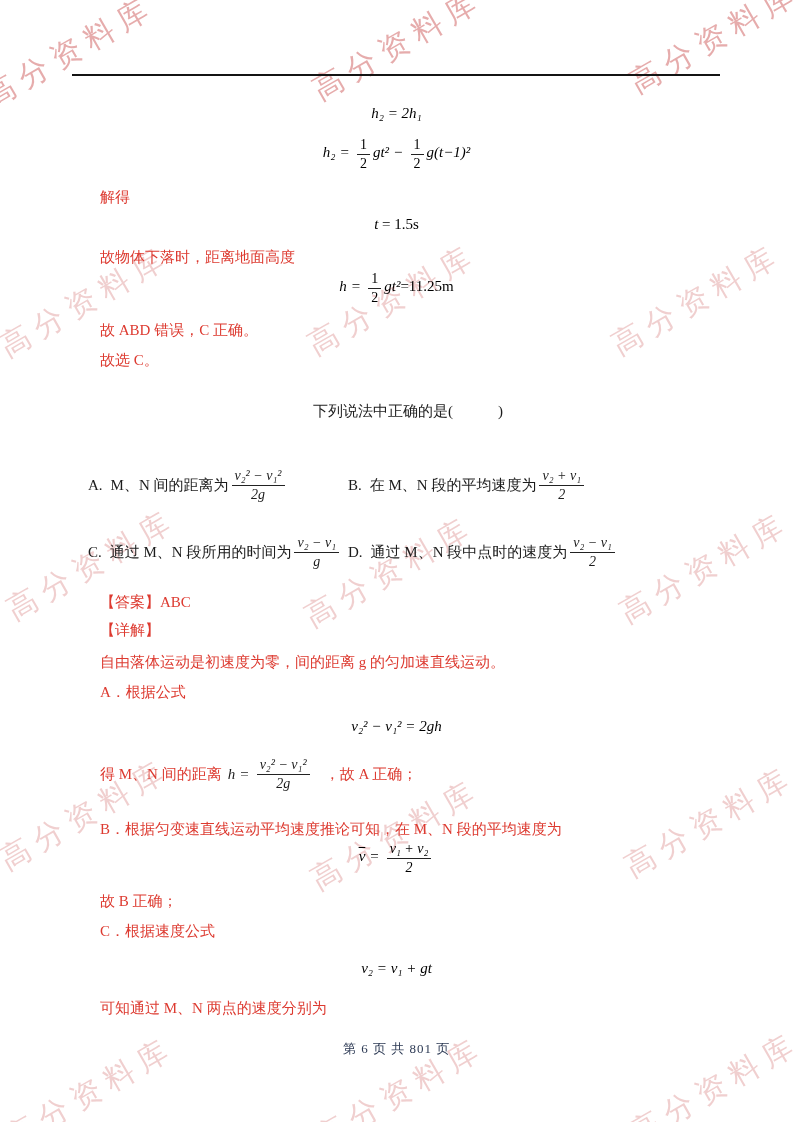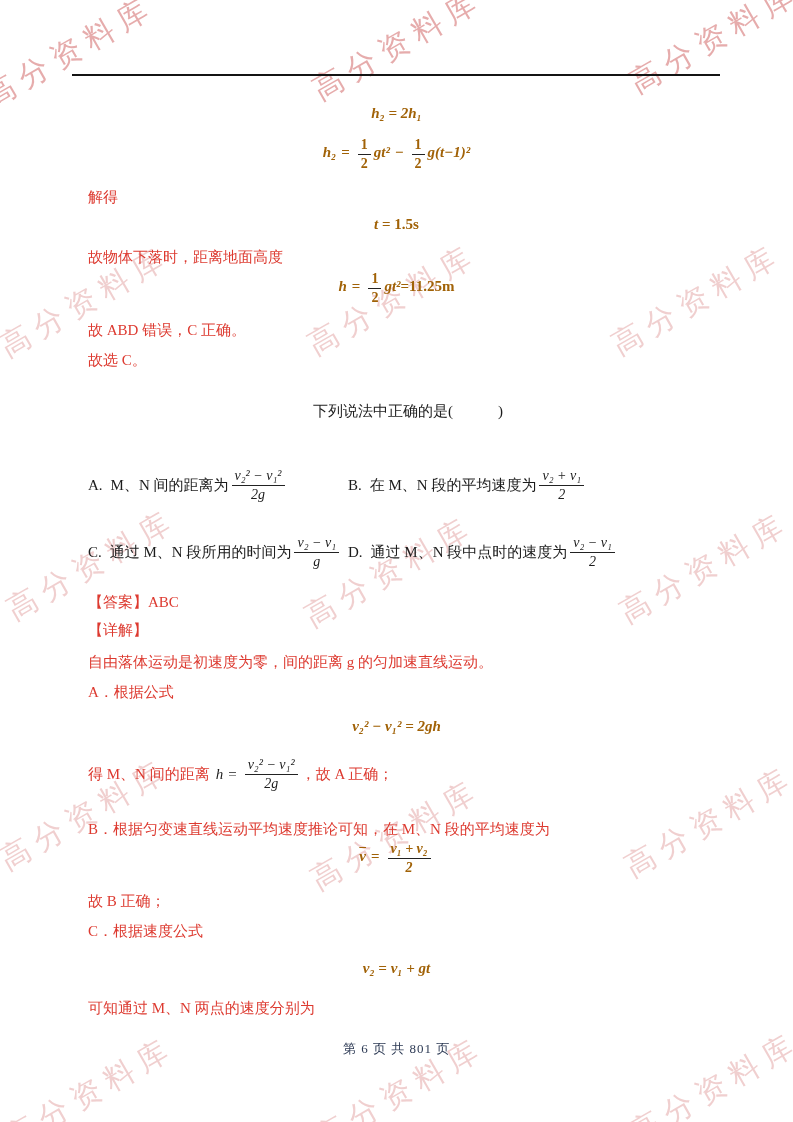--- a/index.html
+++ b/index.html
@@ -11,23 +11,23 @@
   .wm-layer{position:absolute;inset:0;z-index:0;pointer-events:none;}
   .wm{
     position:absolute;white-space:nowrap;font-size:30px;letter-spacing:8px;
     color:rgba(205,95,95,0.30);transform:translate(-50%,-50%) rotate(-30deg);
     font-family:"Liberation Serif","DejaVu Serif",serif;
   }
   .wm.strong{color:rgba(205,90,90,0.50);}
   
   .content{position:absolute;inset:0;z-index:1;}
   .hrule{position:absolute;left:72px;top:74px;width:648px;height:0;border-top:2px solid #141414;}
-  .fcenter{position:absolute;left:0;width:100%;text-align:center;color:#a16207;font-weight:bold;}
+  .fcenter{position:absolute;left:0;width:100%;text-align:center;color:#000000;}
   .it{font-style:italic;}
-  .red{color:#dd3a30;}
+  .red{color:#dd3a30;margin-left:12px;}
   .eqs{margin:0 5px;}
   .frac{display:inline-block;text-align:center;vertical-align:middle;margin:0 3px;font-size:14px;line-height:1.25;}
   .frac .fn{display:block;border-bottom:1px solid #222;padding:0 3px;}
   .frac .fd{display:block;padding:0 3px;}
   .para{position:absolute;left:88px;font-size:15px;}
   .q8{position:absolute;left:70px;width:658px;line-height:27px;font-size:15px;color:#1c1c1c;}
   .q8 .qnum{margin-right:6px;}
   .q8 .cont{padding-left:18px;text-align:center;}
   .opt-row{position:absolute;left:88px;width:640px;display:flex;align-items:center;color:#1c1c1c;}
   .opt{display:flex;align-items:center;}

